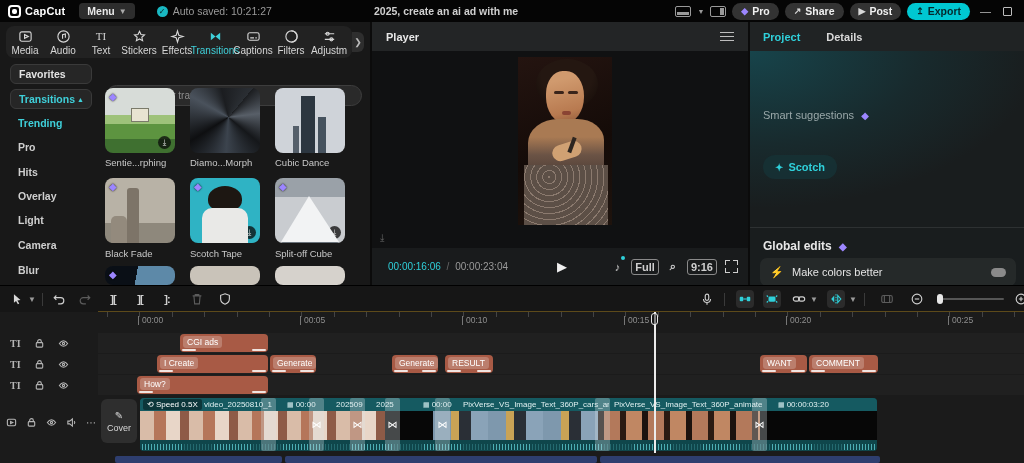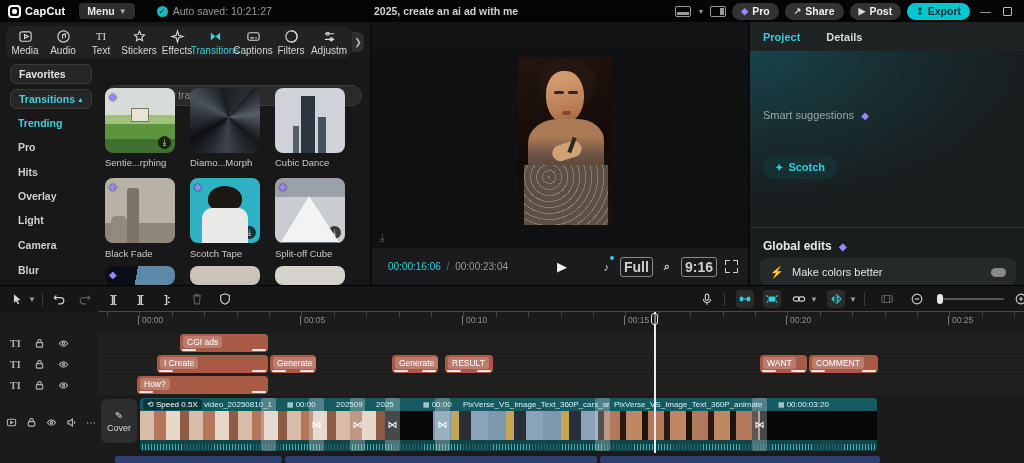--- a/index.html
+++ b/index.html
@@ -116,21 +116,21 @@
   .pv-lipstick { position:absolute; left:52px; top:80px; width:4px; height:16px; background:#2e2620; transform:rotate(20deg);}
   .pv-dl { position:absolute; left:8px; top:181px; color:#6e6e6e; font-size:10px;}
   #player-controls { position:absolute; left:0; top:226px; width:376px; height:37px; background:#191b1c;
                      display:flex; align-items:center;}
   .time { margin-left:16px; font-size:10px; white-space:nowrap;}
   .time .cur { color:#2fd0da;}
   .time .sep { color:#666; margin:0 3px;}
   .time .tot { color:#9a9a9a;}
   .play-btn { position:absolute; left:185px; color:#f0f0f0; font-size:13px;}
   .pc-right { position:absolute; right:10px; display:flex; align-items:center; gap:8px;}
-  .pc-ic { color:#cfcfcf; font-size:14px; border:1px solid #8a8a8a; border-radius:3px; padding:1px 3px;
+  .pc-ic { color:#cfcfcf; font-size:11px; border:1px solid #8a8a8a; border-radius:3px; padding:1px 3px;
            font-weight:bold; position:relative;}
   .pc-ic.noborder{border:none; font-size:11px;}
   .tik { position:relative;}
   .tik .dot { position:absolute; right:-2px; top:-4px; width:4px; height:4px; border-radius:50%; background:#2fd0da;}
   .corner-ic { width:13px; height:13px; position:relative;}
   .corner-ic::before,.corner-ic::after{content:"";position:absolute;width:4px;height:4px;border:1.4px solid #cfcfcf;}
   .corner-ic::before{left:0;top:0;border-right:none;border-bottom:none;box-shadow:9px 9px 0 -1.4px transparent;}
   .corner-ic::after{right:0;bottom:0;border-left:none;border-top:none;}
   .corner-ic i::before,.corner-ic i::after{content:"";position:absolute;width:4px;height:4px;border:1.4px solid #cfcfcf;}
   .corner-ic i::before{right:0;top:0;border-left:none;border-bottom:none;}
@@ -369,20 +369,28 @@
     <span class="card-label" style="left:275px; top:226px;">Split-off Cube</span>
 
     <div class="card c7" style="left:105px; top:244px; height:19px;">
       <span class="gem">◆</span>
       </div>
     <div class="card c8" style="left:190px; top:244px; height:19px;"></div>
     <div class="card c9" style="left:275px; top:244px; height:19px;"></div>
   </div>
 
   <div id="player-panel">
+    <div id="player-header">
+      <span class="t">Player</span>
+      <span class="burger">
+          <i></i>
+          <i></i>
+          <i></i>
+        </span>
+    </div>
     <div id="preview-stage">
       <div id="preview">
         <span class="pv-hair"></span>
         <span class="pv-face"></span>
         <span class="pv-brow"></span>
         <span class="pv-lip"></span>
         <span class="pv-body"></span>
         <span class="pv-dress"></span>
         <span class="pv-hand"></span>
         <span class="pv-lipstick"></span>

